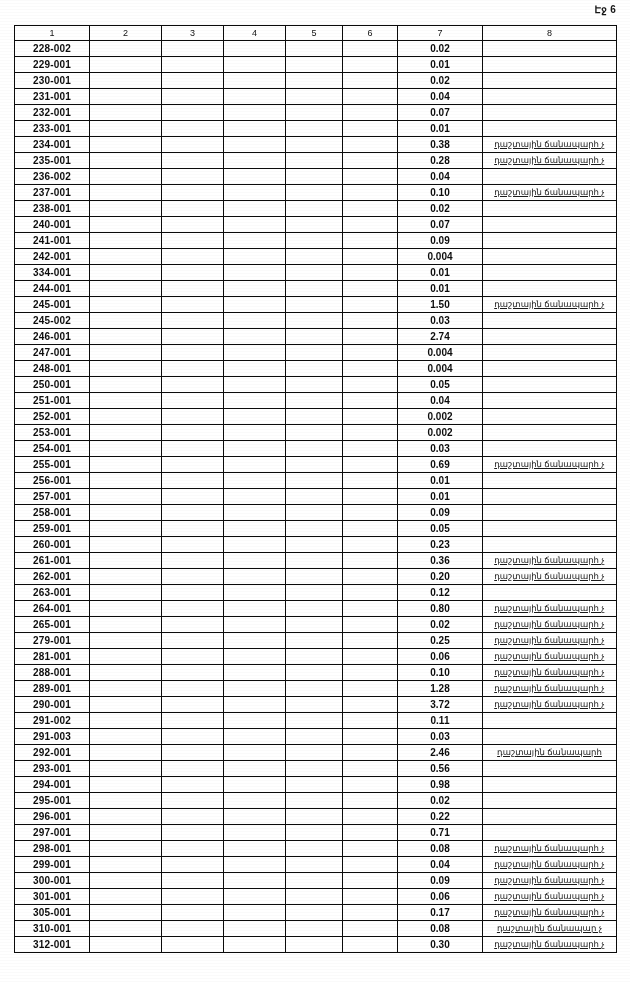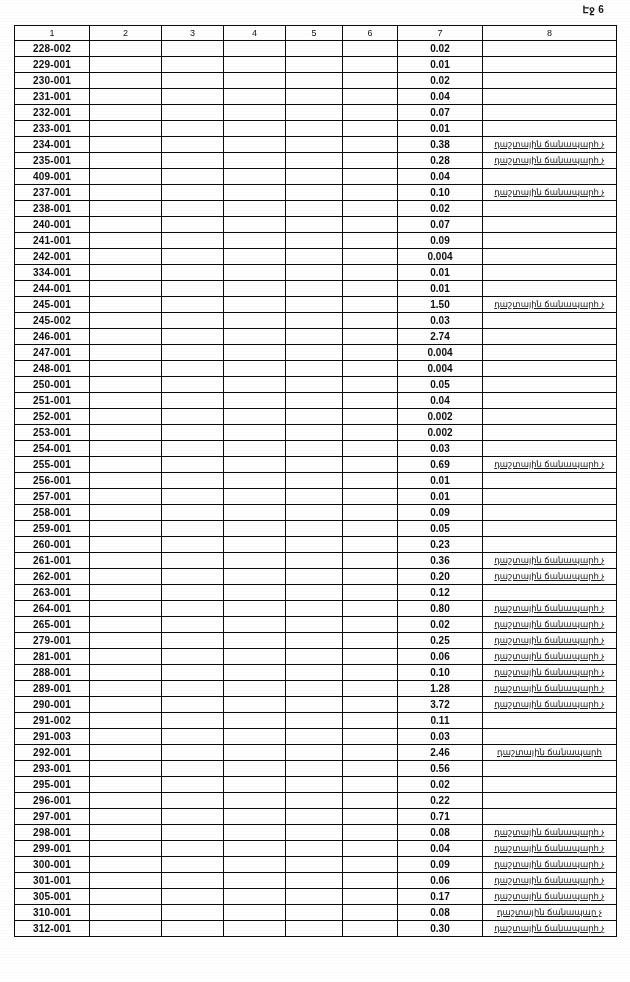--- a/index.html
+++ b/index.html
@@ -18,21 +18,21 @@
   .page {
     position: relative;
     width: 630px;
     height: 982px;
     box-sizing: border-box;
     padding: 0;
   }
   .page-header {
     position: absolute;
     top: 4px;
-    right: 26px;
+    right: 14px;
     font-size: 10px;
     font-weight: bold;
     letter-spacing: 0.3px;
     color: #161616;
   }
   table.reg {
     position: absolute;
     top: 25px;
     left: 14px;
     width: 602px;
@@ -229,21 +229,21 @@
           <td class="blank"></td>
           <td class="blank"></td>
           <td class="blank"></td>
           <td class="blank"></td>
           <td class="val">0.28</td>
           <td class="note">
             <span class="note-inner">դաշտային ճանապարհ   չ</span>
           </td>
         </tr>
         <tr>
-          <td class="code">409-001</td>
+          <td class="code">236-002</td>
           <td class="blank"></td>
           <td class="blank"></td>
           <td class="blank"></td>
           <td class="blank"></td>
           <td class="blank"></td>
           <td class="val">0.04</td>
           <td class="note">
             <span class="note-inner"></span>
           </td>
         </tr>
@@ -680,20 +680,32 @@
           </td>
         </tr>
         <tr>
           <td class="code">293-001</td>
           <td class="blank"></td>
           <td class="blank"></td>
           <td class="blank"></td>
           <td class="blank"></td>
           <td class="blank"></td>
           <td class="val">0.56</td>
+          <td class="note">
+            <span class="note-inner"></span>
+          </td>
+        </tr>
+        <tr>
+          <td class="code">294-001</td>
+          <td class="blank"></td>
+          <td class="blank"></td>
+          <td class="blank"></td>
+          <td class="blank"></td>
+          <td class="blank"></td>
+          <td class="val">0.98</td>
           <td class="note">
             <span class="note-inner"></span>
           </td>
         </tr>
         <tr>
           <td class="code">295-001</td>
           <td class="blank"></td>
           <td class="blank"></td>
           <td class="blank"></td>
           <td class="blank"></td>

